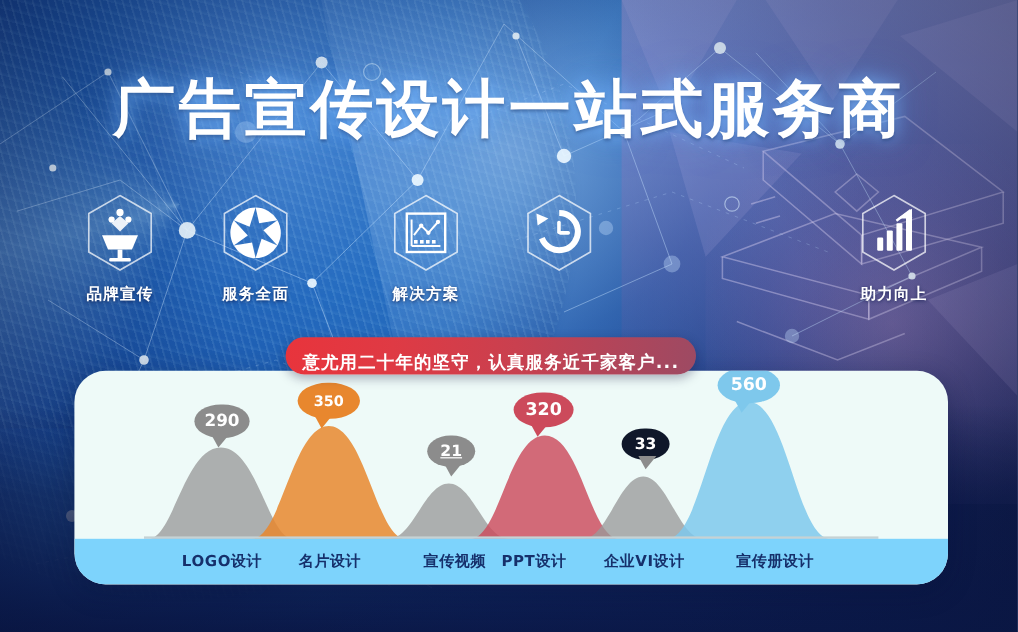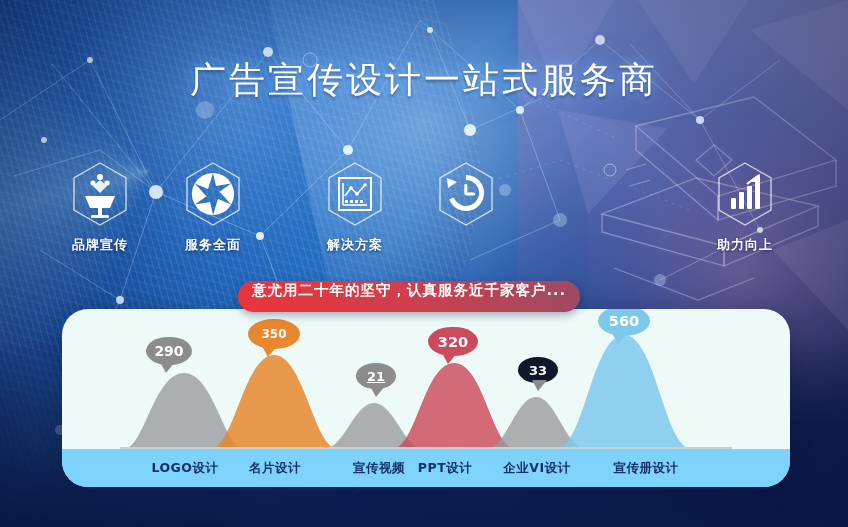--- a/index.html
+++ b/index.html
@@ -62,21 +62,21 @@
   .bg-vignette{
     position:absolute;inset:0;
     background:radial-gradient(ellipse at 50% 45%, rgba(0,0,0,0) 40%, rgba(6,14,48,.40) 100%);
   }
   svg.net{position:absolute;inset:0;width:848px;height:527px;}
   svg.geo{position:absolute;right:0;top:0;width:330px;height:400px;}
 
   
   .headline{
     position:absolute;left:0;top:56px;width:848px;text-align:center;
-    font-size:36px;font-weight:normal;letter-spacing:3px;color:#ffffff;
+    font-size:52px;font-weight:bold;letter-spacing:3px;color:#ffffff;
     font-family:"DejaVu Sans","Liberation Sans",sans-serif;
     text-shadow:0 0 14px rgba(120,185,255,.85),0 0 30px rgba(80,150,240,.55),0 2px 3px rgba(10,25,70,.55);
     white-space:nowrap;
   }
 
   
   .features{
     position:absolute;left:0;top:160px;width:848px;height:90px;
   }
   .feat{position:absolute;width:110px;text-align:center;}
@@ -89,21 +89,21 @@
     font-family:"DejaVu Sans","Liberation Sans",sans-serif;
     text-shadow:0 1px 3px rgba(8,22,70,.75);
   }
 
   
   .banner{
     position:absolute;left:238px;top:281px;width:342px;height:31px;
     border-radius:16px;
     background:linear-gradient(96deg,#e8343c 0%,#df3a44 26%,#c9404f 56%,#b1455a 80%,#9d4a63 100%);
     box-shadow:0 3px 9px rgba(20,20,60,.35);
-    display:flex;align-items:flex-start;justify-content:center;
+    display:flex;align-items:flex-end;justify-content:center;
     z-index:6;
   }
   .banner span{
     font-size:14.5px;font-weight:bold;color:#fff;letter-spacing:1px;
     font-family:"DejaVu Sans","Liberation Sans",sans-serif;
     white-space:nowrap;
   }
 
   
   .card{
@@ -341,21 +341,21 @@
         <path d="M262 140 C282 140 292 94 312 94 C332 94 342 140 362 140 Z" fill="#9a9a9a" opacity=".78"></path>
 
         <path d="M330 140 C354 140 362 54 392 54 C422 54 430 140 454 140 Z" fill="#cc4a5b" opacity=".82"></path>
 
         <path d="M424 140 C444 140 454 88 474 88 C494 88 504 140 524 140 Z" fill="#9a9a9a" opacity=".78"></path>
 
         <path d="M494 140 C522 140 530 26 562 26 C594 26 602 140 630 140 Z" fill="#7ec8ec" opacity=".85"></path>
       </svg>
       <div class="axis-line"></div>
 
-      <div class="bub" style="left:84px;top:28px;width:46px;height:28px;background:#8c8c8c;color:#8c8c8c;font-size:14px;">
+      <div class="bub" style="left:100px;top:28px;width:46px;height:28px;background:#8c8c8c;color:#8c8c8c;font-size:14px;">
         <span style="color:#fff;">290</span>
           <i class="tail"></i>
       </div>
       <div class="bub" style="left:186px;top:10px;width:52px;height:30px;background:#e8872e;color:#e8872e;font-size:12px;">
         <span style="color:#fff;">350</span>
           <i class="tail"></i>
       </div>
       <div class="bub" style="left:294px;top:54px;width:40px;height:26px;background:#8c8c8c;color:#8c8c8c;font-size:13px;">
         <span style="color:#fff;text-decoration:underline;">21</span>
           <i class="tail"></i>

